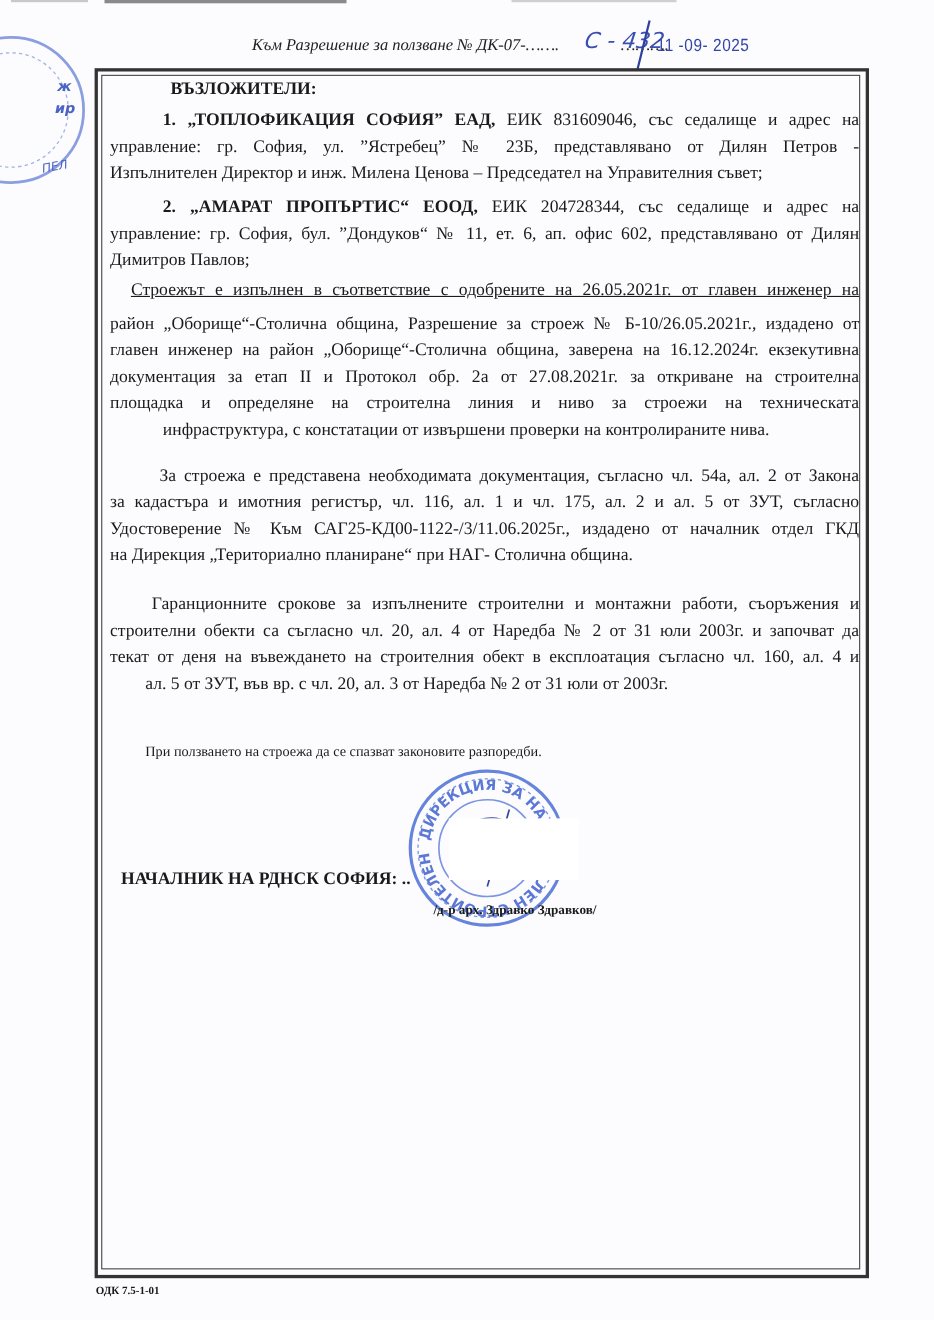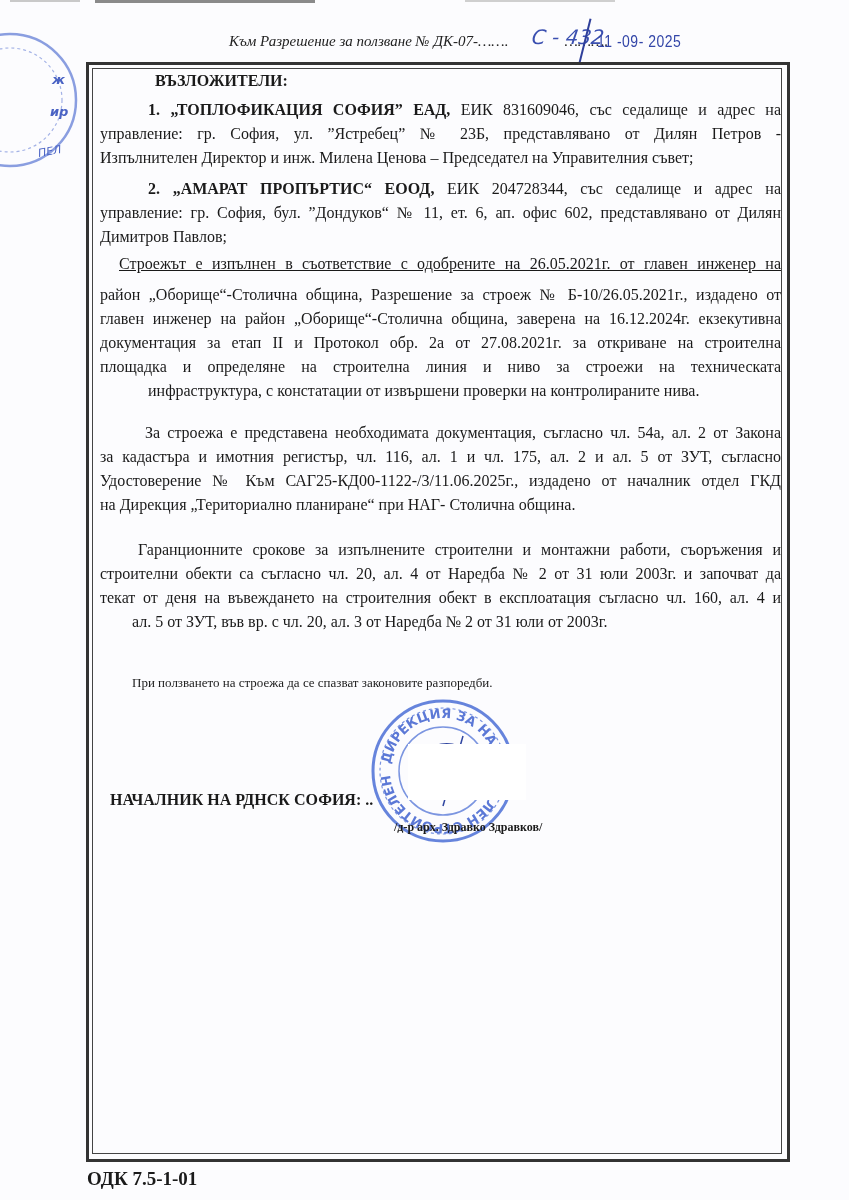--- a/index.html
+++ b/index.html
@@ -43,40 +43,40 @@
   }
   .line.last { text-align: left; text-align-last: left; }
   b, .bold { font-weight: bold; }
 
   .heading { position: absolute; left: 55px; top: 0; font-weight: bold; font-size: 16px; line-height: 24px; }
 
   .closing { position: absolute; left: 32px; font-size: 13px; line-height: 24px; white-space: nowrap; }
   .chief { position: absolute; left: 21px; font-weight: bold; font-size: 16px; line-height: 24px; white-space: nowrap; }
   .signer { position: absolute; left: 294px; font-weight: bold; font-size: 12px; line-height: 24px; white-space: nowrap; }
 
-  .footer-code { position: absolute; left: 87px; top: 1168px; font-weight: bold; font-size: 19px; }
+  .footer-code { position: absolute; left: 87px; top: 1168px; font-weight: bold; font-size: 10px; }
 
   .stamp { position: absolute; left: 368px; top: 696px; width: 150px; height: 150px; }
   .redact { position: absolute; left: 408px; top: 744px; width: 118px; height: 56px; background: #fff; }
   .side-stamp { position: absolute; left: -60px; top: 30px; width: 140px; height: 140px; }
   .side-marks { position: absolute; font-family: "DejaVu Sans", sans-serif; color: #4a63c4; font-style: italic; font-weight: bold; }
 </style>
 </head>
 <body>
 
 <div class="scan-bar a"></div>
 <div class="scan-bar b"></div>
 <div class="scan-bar c"></div>
 
 <svg class="side-stamp" viewBox="0 0 140 140">
   <circle cx="70" cy="70" r="66" fill="none" stroke="#6d86d8" stroke-width="2.5" opacity="0.8"></circle>
   <circle cx="70" cy="70" r="52" fill="none" stroke="#7d93dc" stroke-width="1.2" stroke-dasharray="3 3" opacity="0.7"></circle>
 </svg>
 <div class="side-marks" style="left:52px;top:72px;font-size:13px;">ж</div>
-<div class="side-marks" style="left:50px;top:104px;font-size:13px;font-style:italic;">ир</div>
+<div class="side-marks" style="left:50px;top:92px;font-size:13px;font-style:italic;">ир</div>
 <div class="side-marks" style="left:38px;top:145px;font-size:11px;transform:rotate(-10deg);font-weight:normal;">ПЕЛ</div>
 
 <div class="header-ref">
   <span>Към Разрешение за ползване № ДК-07-</span><span class="dots">…….</span><span style="display:inline-block;width:56px;"></span><span class="dots">……….</span>
 </div>
 <div class="hand num">С - 432</div>
 <div class="hand slash"></div>
 <div class="hand date">11 -09- 2025</div>
 
 <div class="frame-outer"></div>

